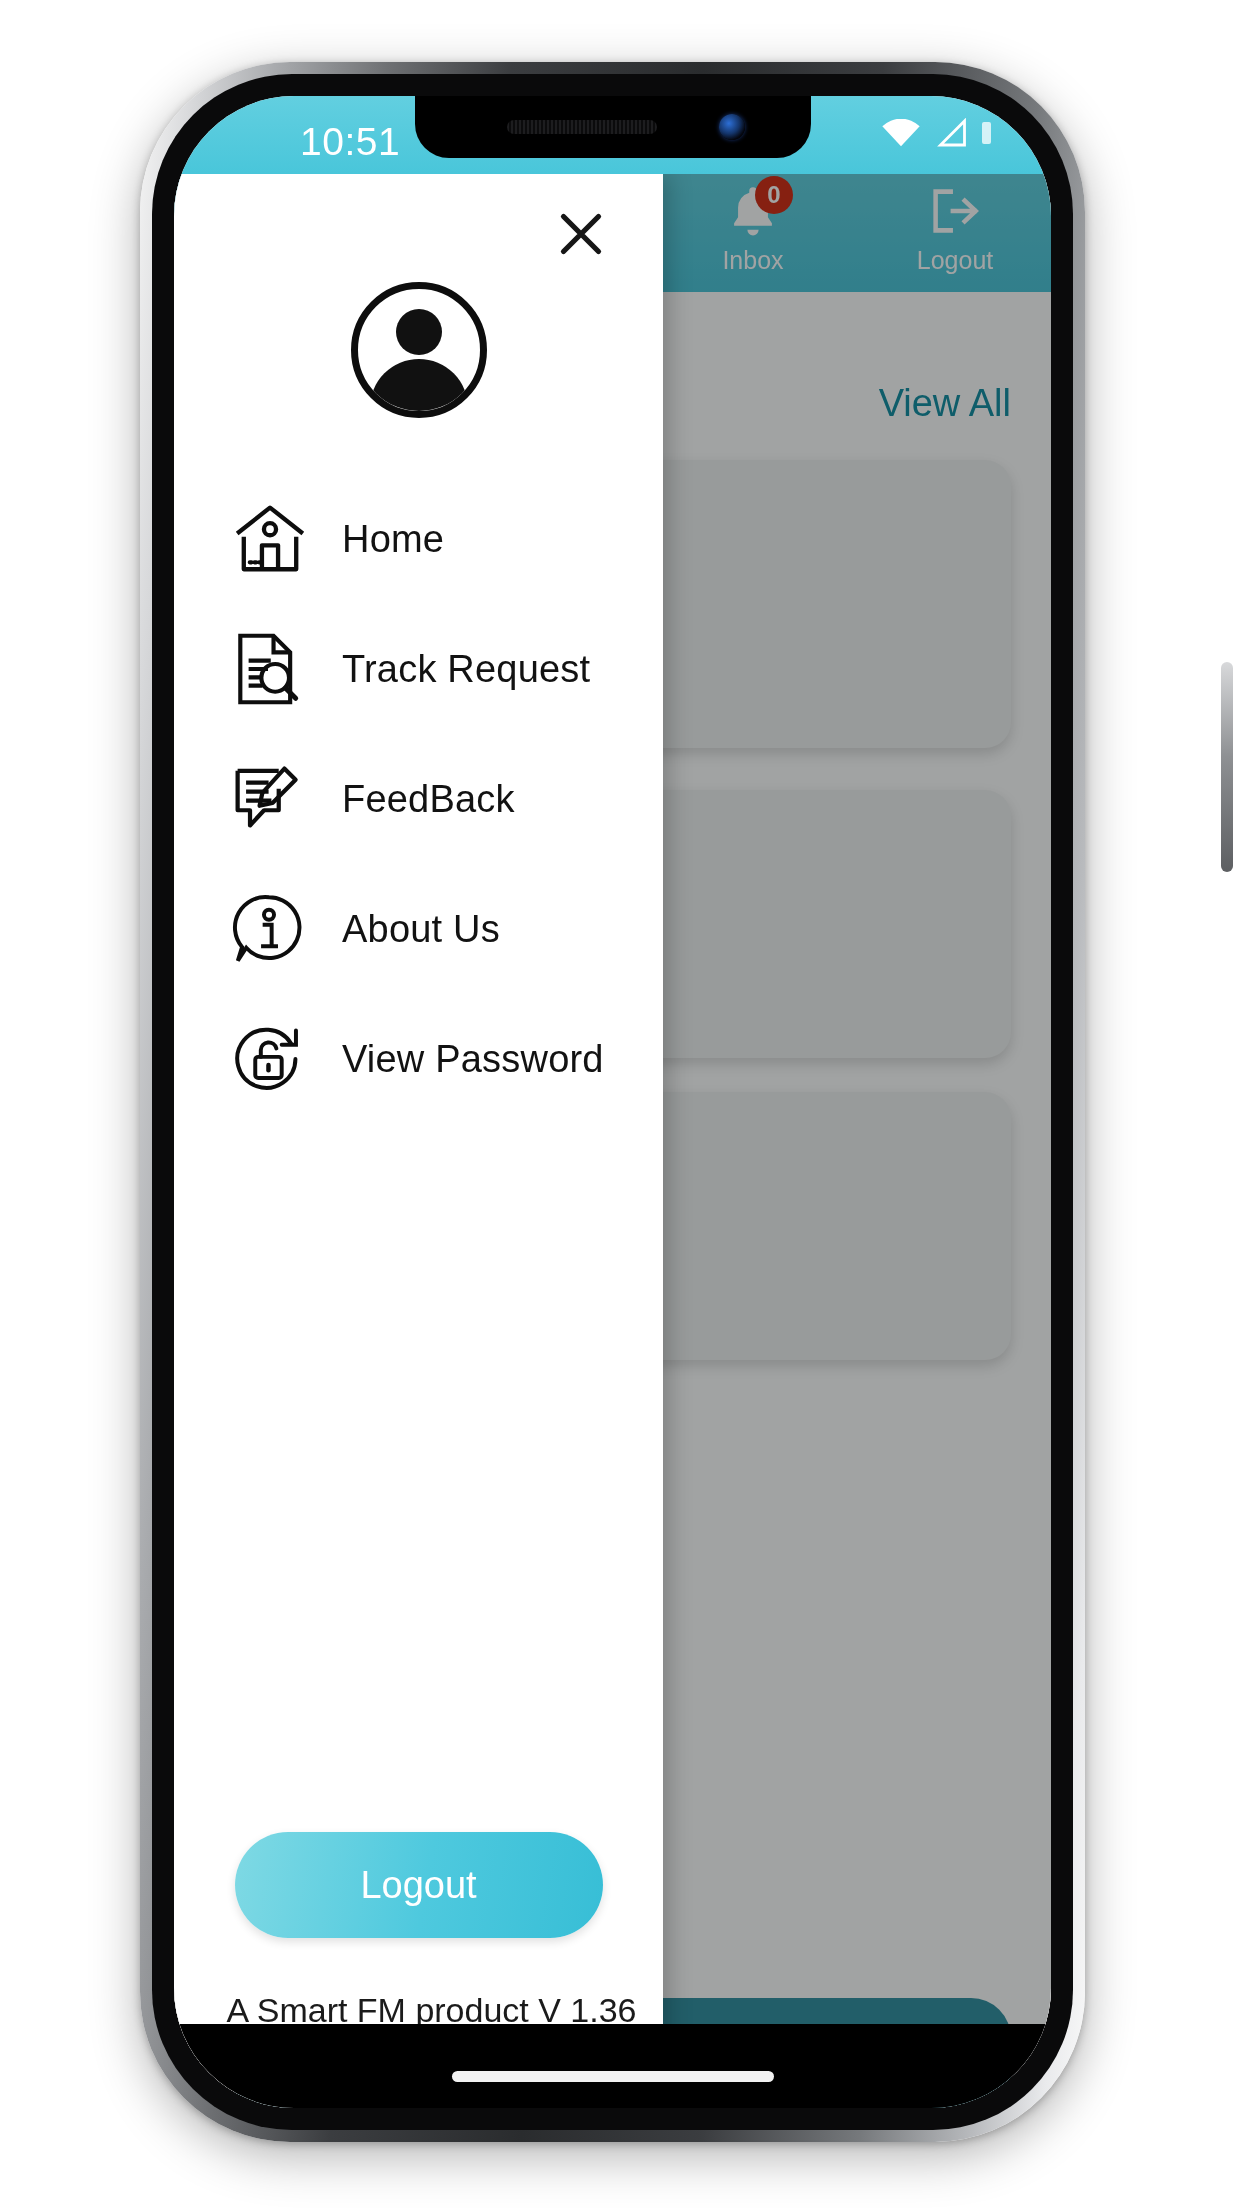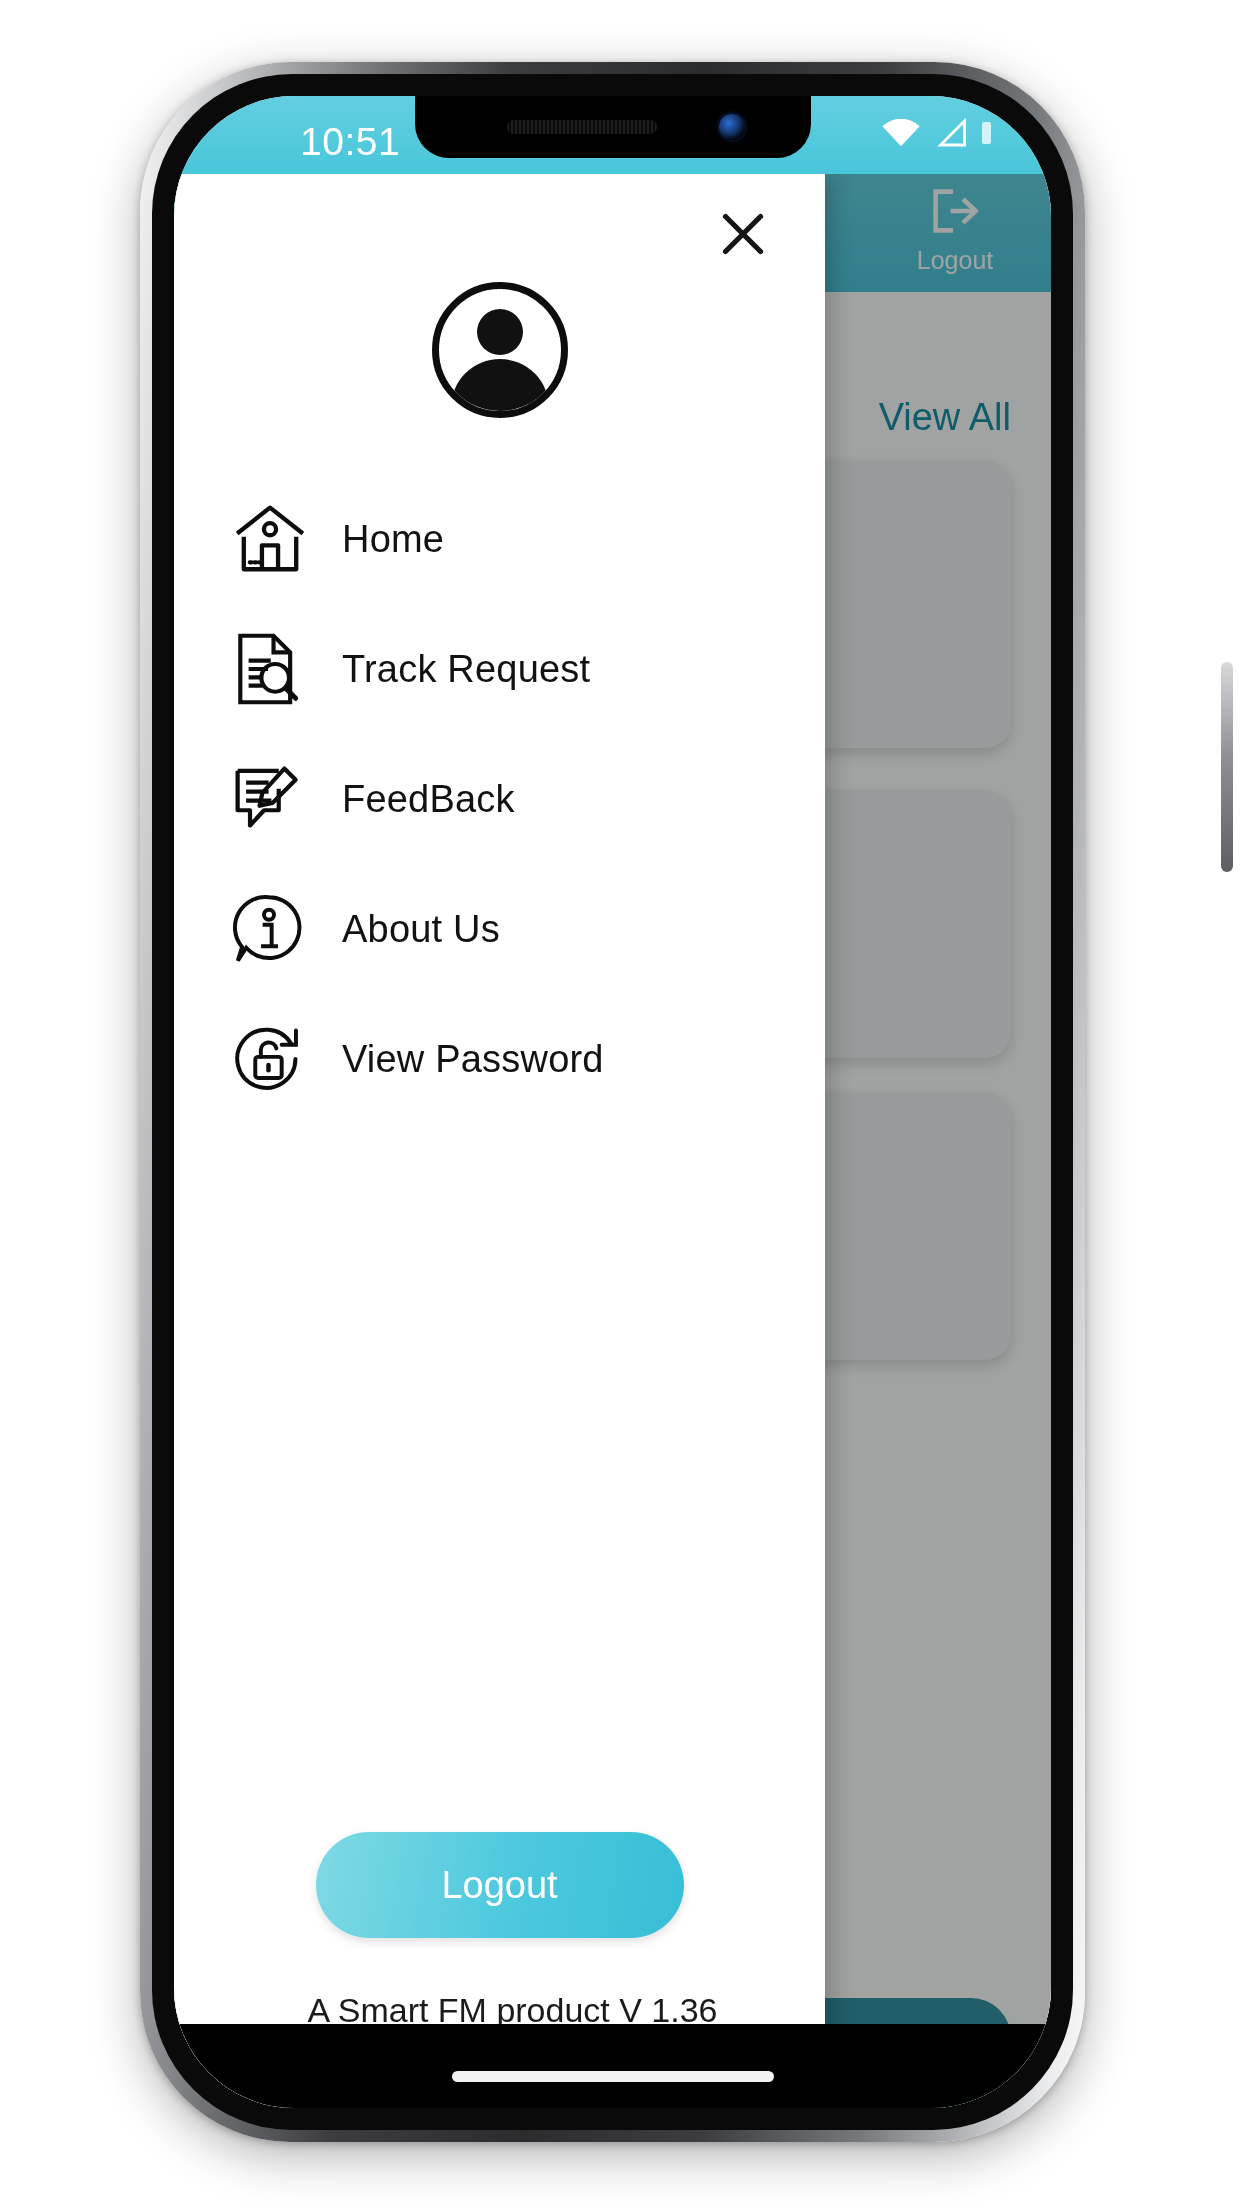--- a/index.html
+++ b/index.html
@@ -66,42 +66,42 @@
   }
   .bg-actions{ position:absolute; right:26px; top:8px; display:flex; gap:62px; }
   .bg-action{ width:140px; text-align:center; color:#fff; }
   .bg-action .lbl{ font-size:25px; margin-top:2px; display:block; }
   .bell-wrap{ position:relative; width:56px; height:62px; margin:0 auto; }
   .badge{
     position:absolute; right:-12px; top:-6px; width:38px; height:38px; border-radius:50%;
     background:#d3250d; color:#fff; font-size:24px; line-height:38px; text-align:center; font-weight:700;
   }
   .bg-body{ position:absolute; left:0; top:118px; right:0; bottom:0; background:#ffffff; }
-  .viewall{ position:absolute; right:40px; top:104px; font-size:38px; color:#0c8ba0; }
+  .viewall{ position:absolute; right:40px; top:90px; font-size:38px; color:#0c8ba0; }
   .card{
     position:absolute; left:104px; right:40px; background:#f1f2f2; border-radius:26px;
     box-shadow:0 6px 14px rgba(0,0,0,.16);
   }
   .card .ctitle{ position:absolute; left:40px; bottom:38px; font-size:38px; color:#1a1a1a; font-weight:600; white-space:nowrap; }
   .card .cicon{ position:absolute; left:50px; top:40px; }
   #bg-card-1{ top:168px; height:288px; }
   #bg-card-2{ top:498px; height:268px; }
   #bg-card-3{ top:800px; height:268px; }
   .bottombar{
     position:absolute; left:60px; right:40px; bottom:-40px; height:150px;
     background:#2c8d9e; border-top-left-radius:40px; border-top-right-radius:40px;
   }
   .dim-layer{
     position:absolute; left:0; top:78px; right:0; bottom:0;
     background:rgba(20,26,26,.40); z-index:20; pointer-events:none;
   }
 
   
   .drawer{
-    position:absolute; left:0; top:78px; width:651px; bottom:0;
+    position:absolute; left:0; top:78px; width:489px; bottom:0;
     background:#ffffff; z-index:25; box-shadow:6px 0 22px rgba(0,0,0,.22);
   }
   .close-btn{
     position:absolute; right:46px; top:26px; width:72px; height:72px;
     display:flex; align-items:center; justify-content:center;
   }
   .avatar{
     position:absolute; left:50%; transform:translateX(-50%); top:108px;
     width:136px; height:136px; border-radius:50%; background:#fff; border:7px solid #0d0d0d;
     overflow:hidden;

